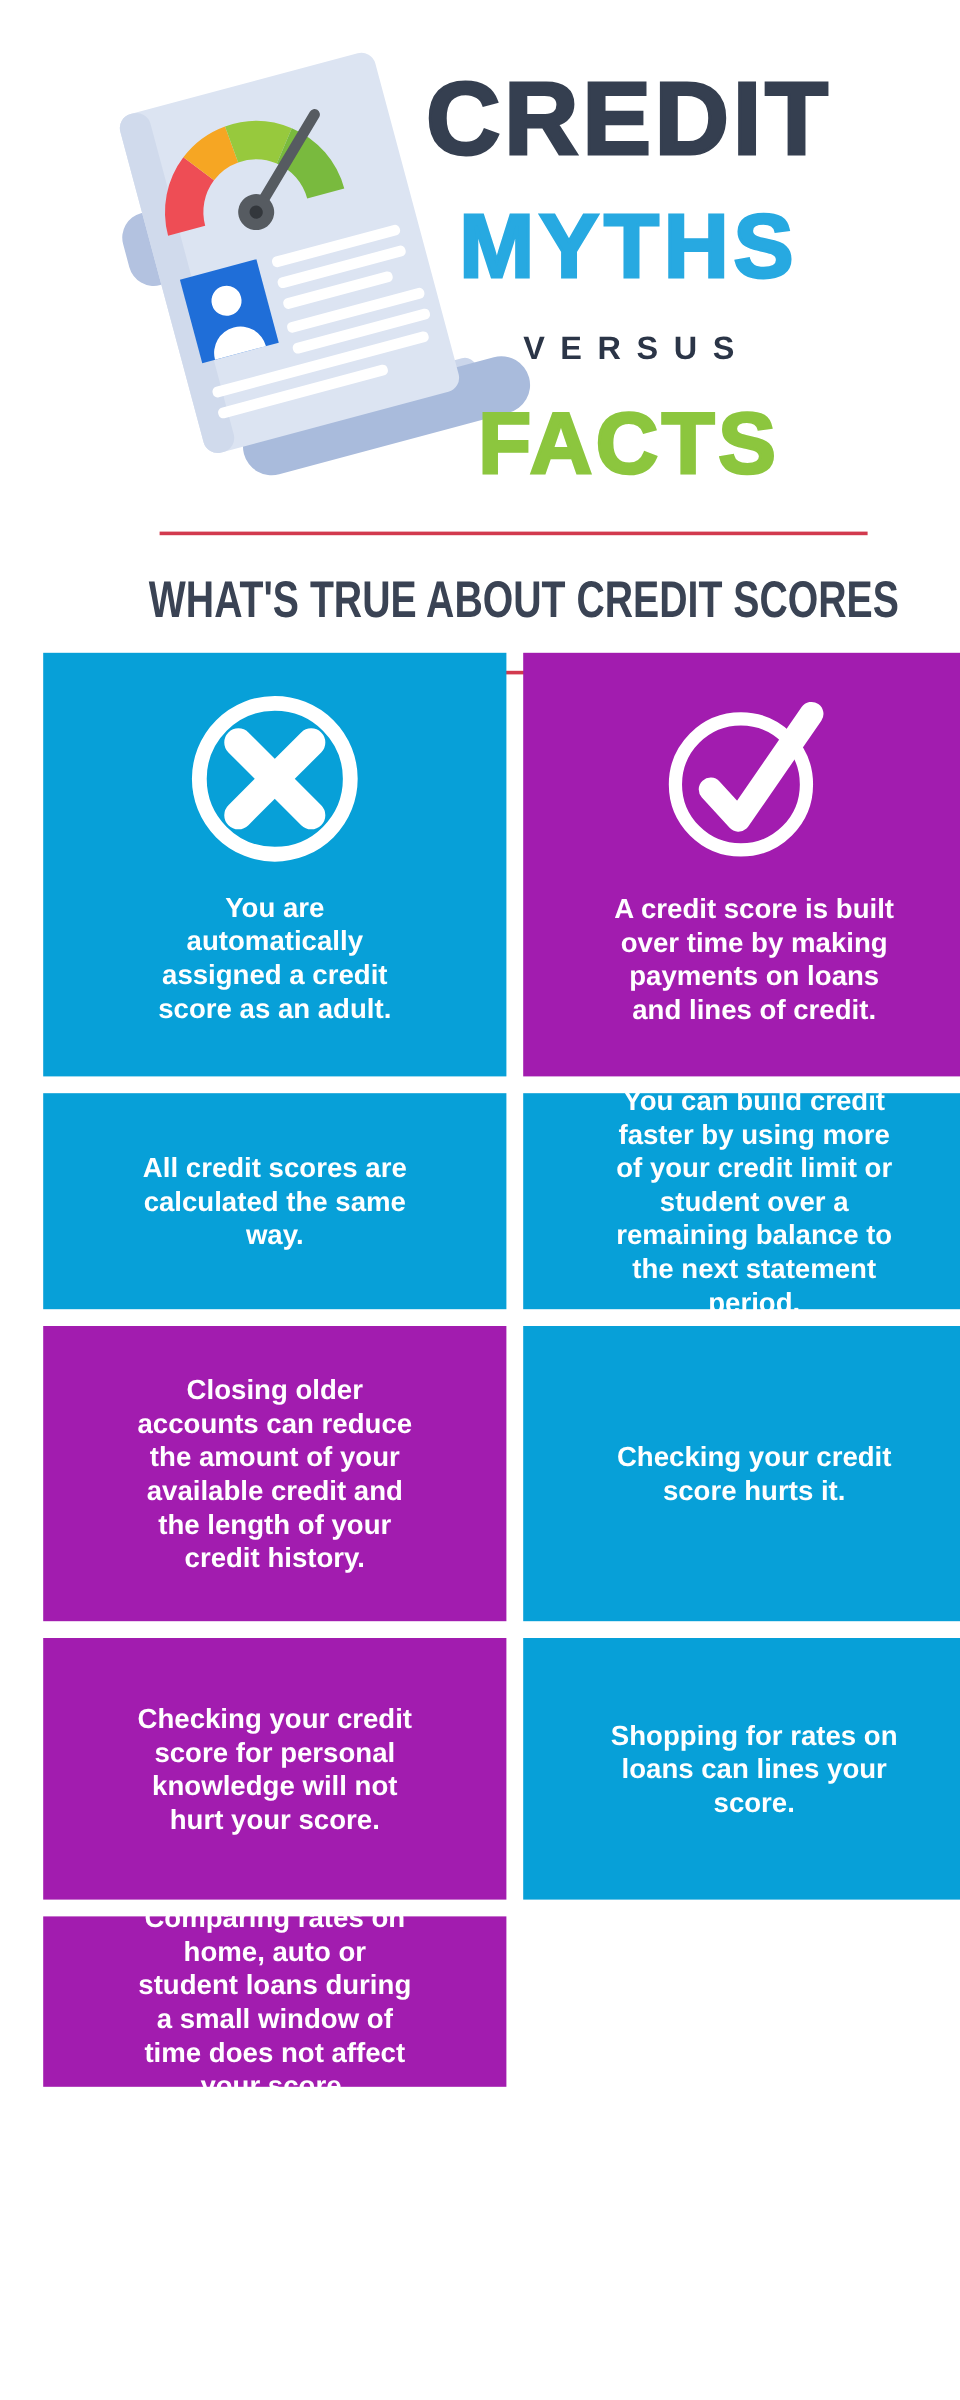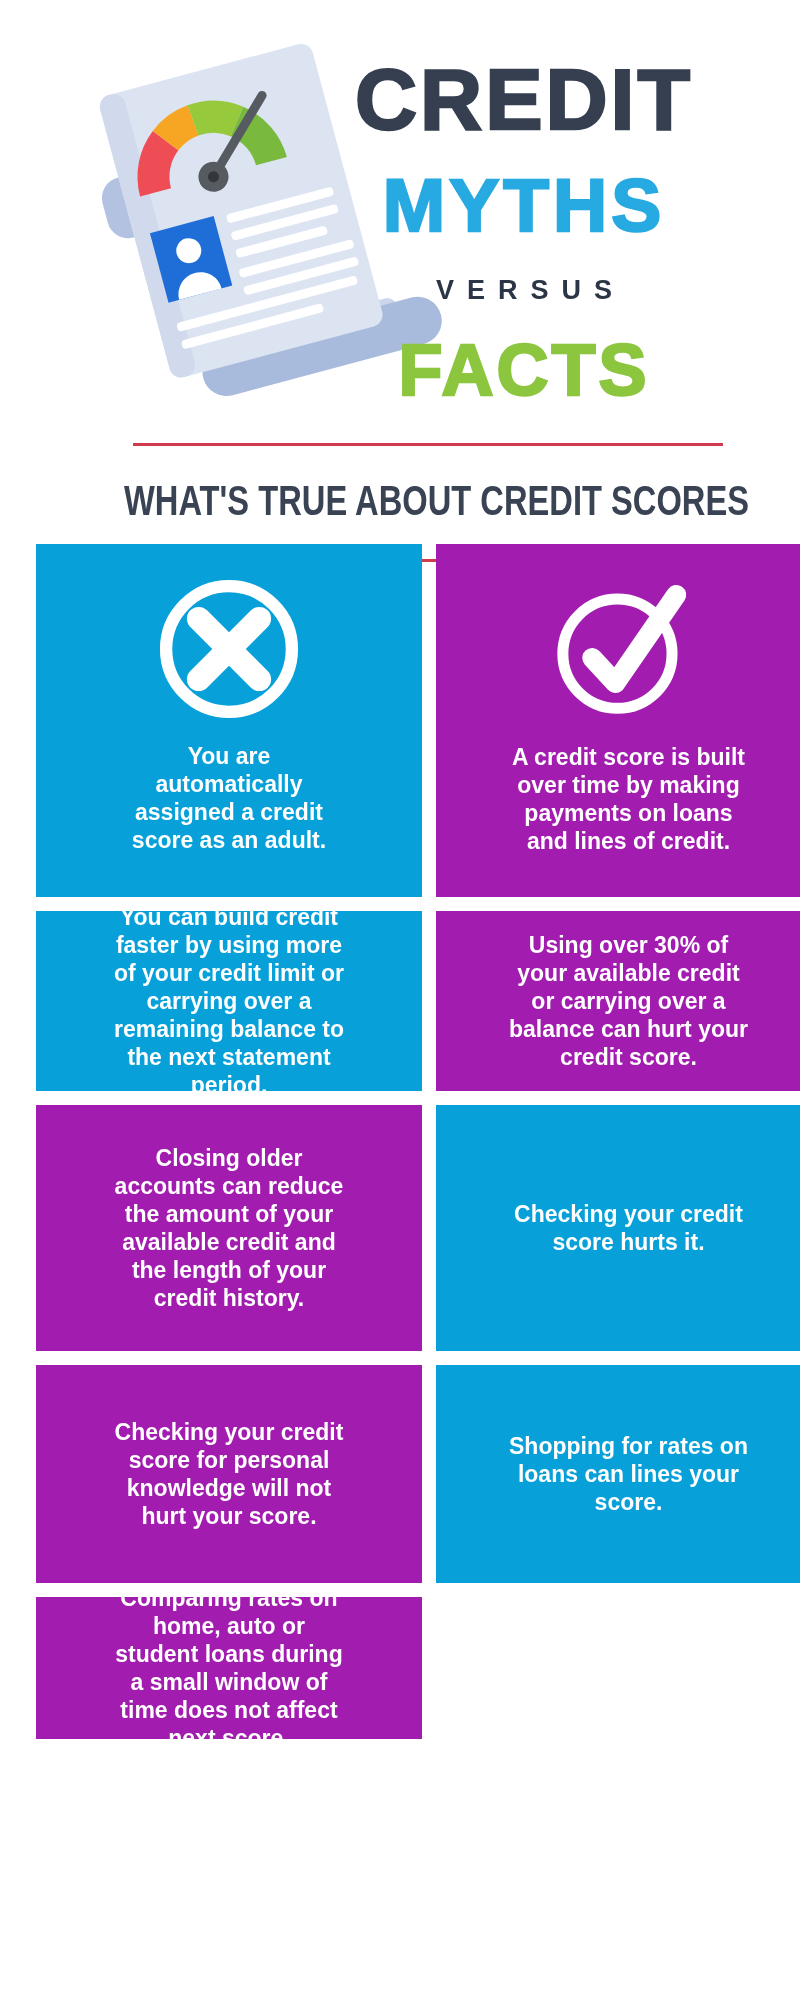--- a/index.html
+++ b/index.html
@@ -115,36 +115,34 @@
       <svg class="icon" width="158" height="147" viewBox="0 0 150 140" xmlns="http://www.w3.org/2000/svg">
         <circle cx="64" cy="74" r="52" fill="none" stroke="#ffffff" stroke-width="10.5"></circle>
         <path d="M40,78 L62,102 L120,18" fill="none" stroke="#ffffff" stroke-width="19" stroke-linecap="round" stroke-linejoin="round"></path>
       </svg>
       <div class="cell-text">A credit score is built
 over time by making
 payments on loans
 and lines of credit.</div>
     </div>
 
+    <div class="cell myth">
+      <div class="cell-text">All credit scores are
+calculated the same
+way.</div>
+    </div>
 
     <div class="cell myth">
       <div class="cell-text">You can build credit
 faster by using more
 of your credit limit or
-carrying over a
+student over a
 remaining balance to
 the next statement
 period.</div>
-    </div>
-    <div class="cell fact">
-      <div class="cell-text">Using over 30% of
-your available credit
-or carrying over a
-balance can hurt your
-credit score.</div>
     </div>
 
     <div class="cell fact">
       <div class="cell-text">Closing older
 accounts can reduce
 the amount of your
 available credit and
 the length of your
 credit history.</div>
     </div>
@@ -164,17 +162,17 @@
       <div class="cell-text">Shopping for rates on
 loans can lines your
 score.</div>
     </div>
     <div class="cell fact">
       <div class="cell-text">Comparing rates on
 home, auto or
 student loans during
 a small window of
 time does not affect
-next score.</div>
+your score.</div>
     </div>
 
   </div>
 </div>
 
 </body></html>

